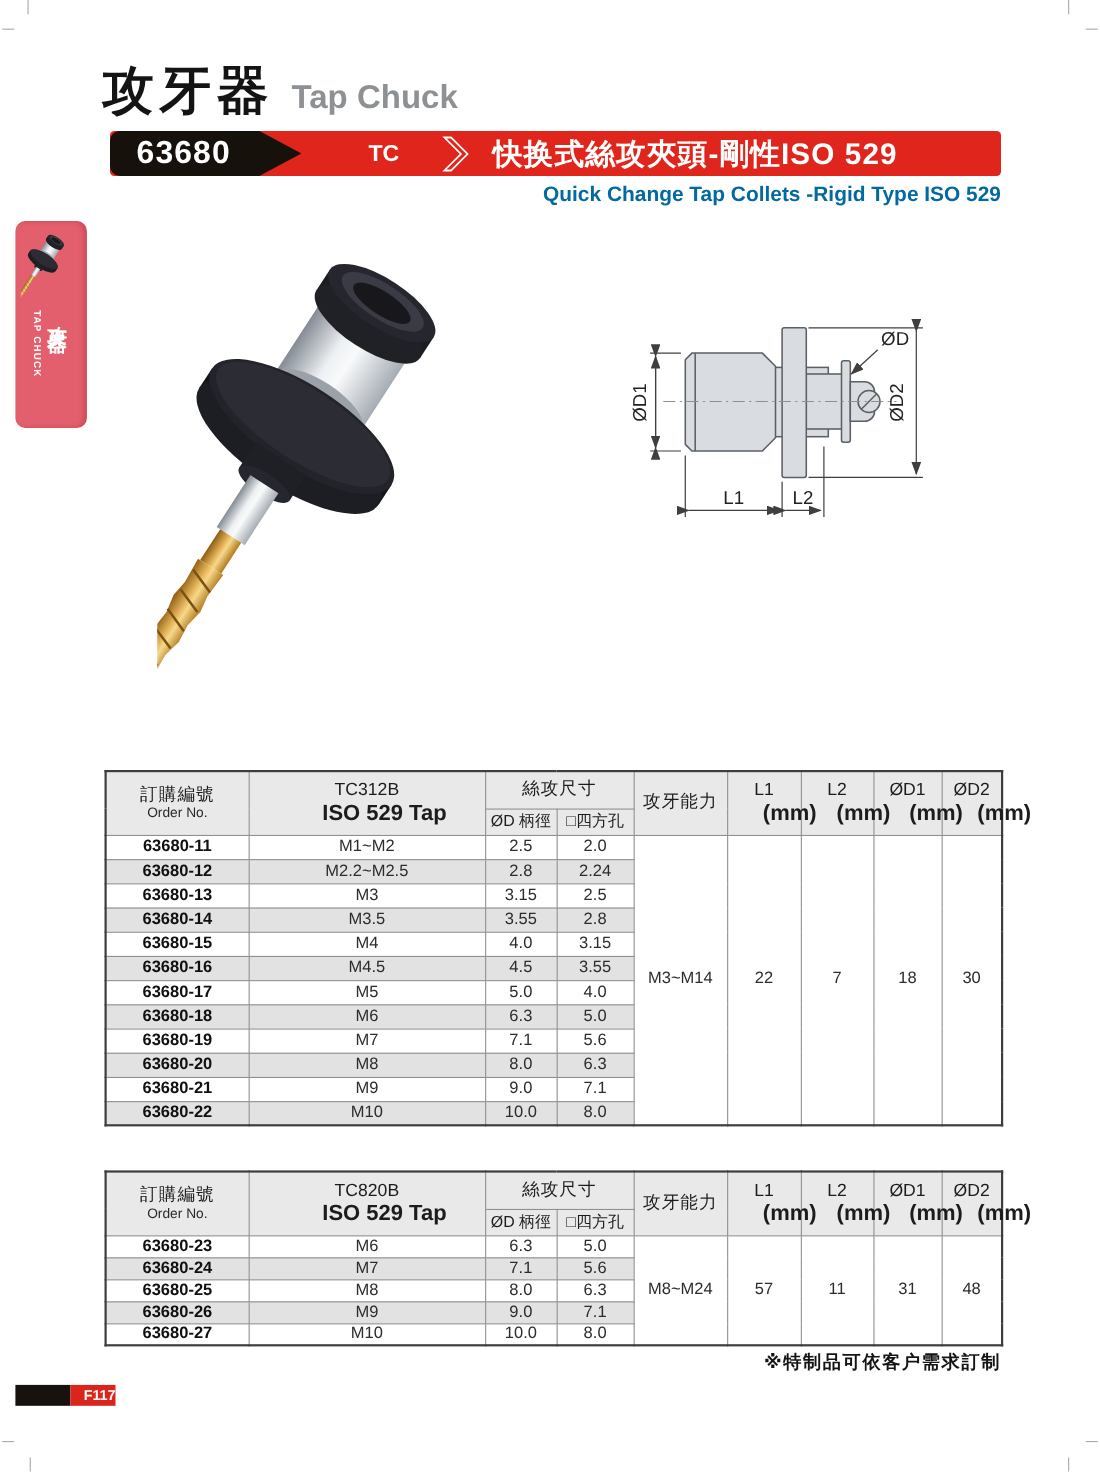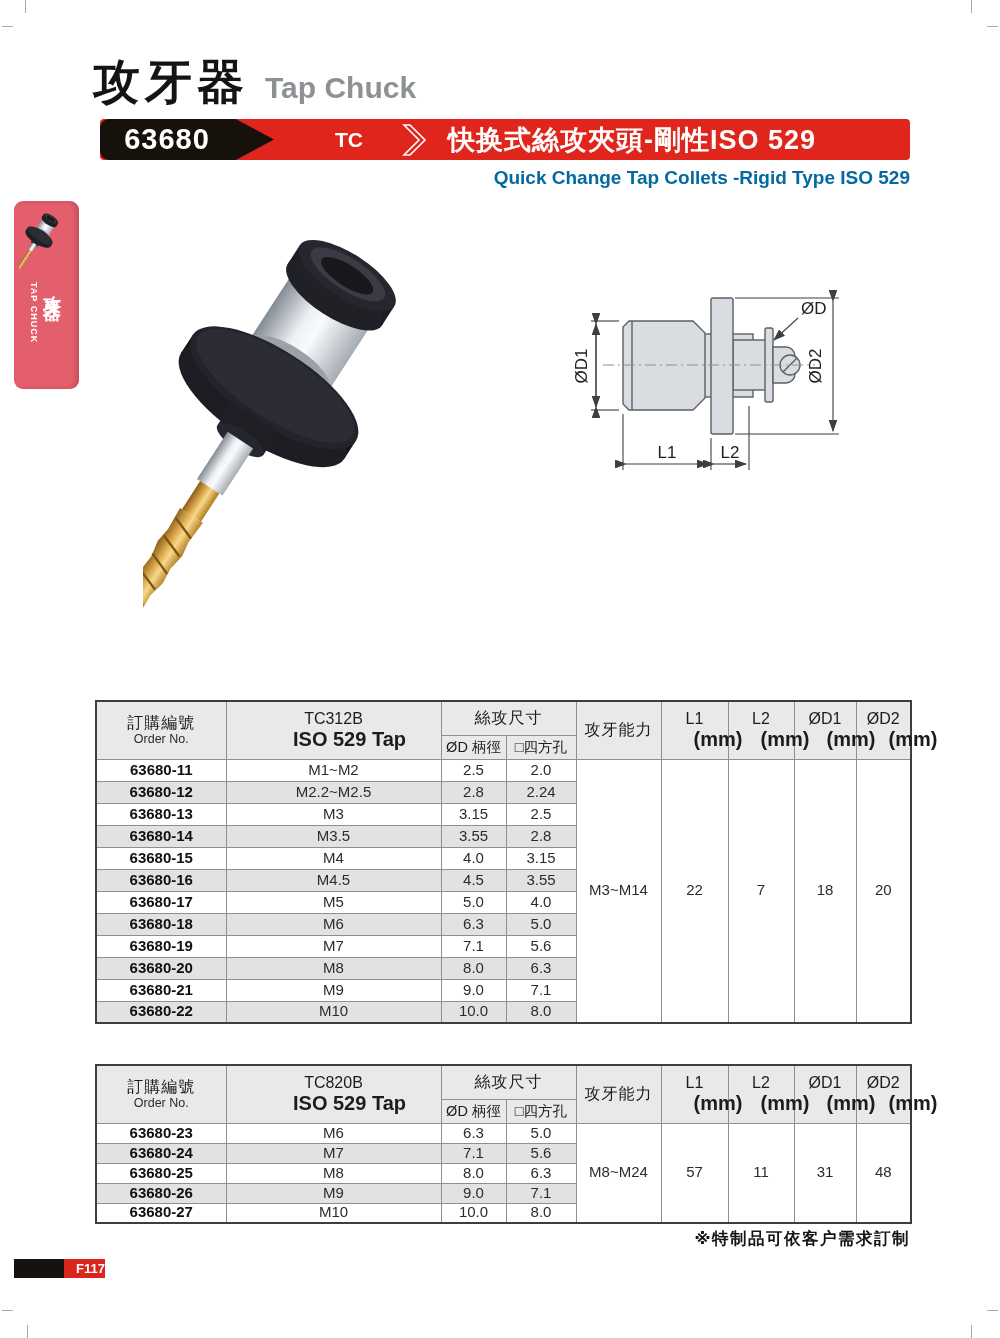--- a/index.html
+++ b/index.html
@@ -236,21 +236,21 @@
     <tbody>
       <tr>
         <td>63680-11</td>
         <td>M1~M2</td>
         <td>2.5</td>
         <td>2.0</td>
         <td class="merged" rowspan="12">M3~M14</td>
         <td class="merged" rowspan="12">22</td>
         <td class="merged" rowspan="12">7</td>
         <td class="merged" rowspan="12">18</td>
-        <td class="merged" rowspan="12">20</td>
+        <td class="merged" rowspan="12">30</td>
       </tr>
 
         <tr>
           <td>63680-12</td>
           <td>M2.2~M2.5</td>
           <td>2.8</td>
           <td>2.24</td>
         </tr>
 
         <tr>

